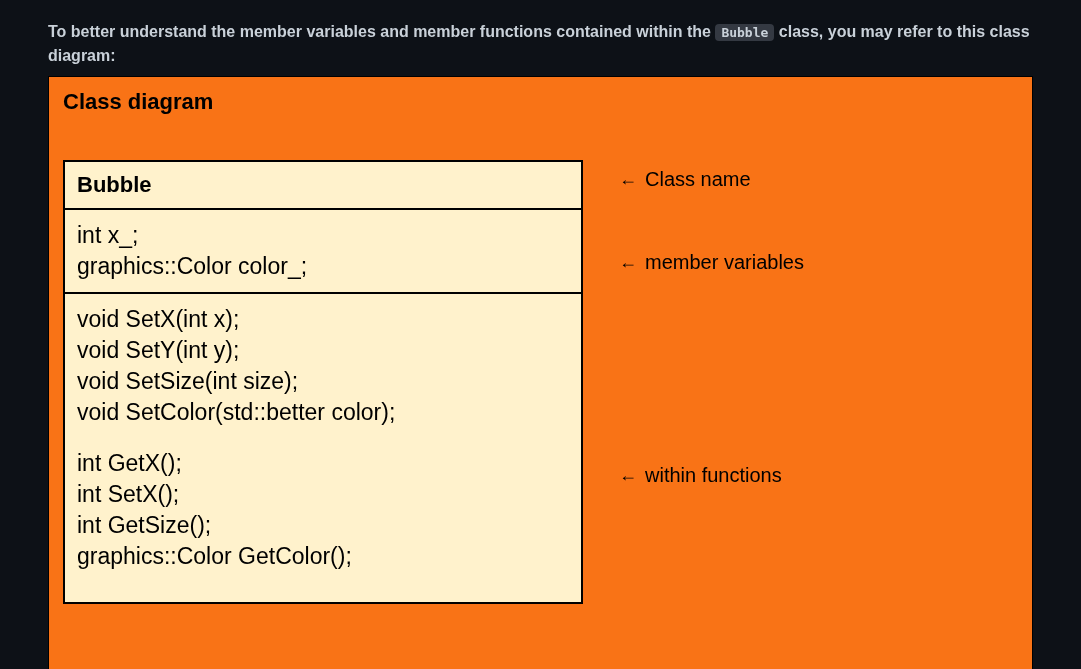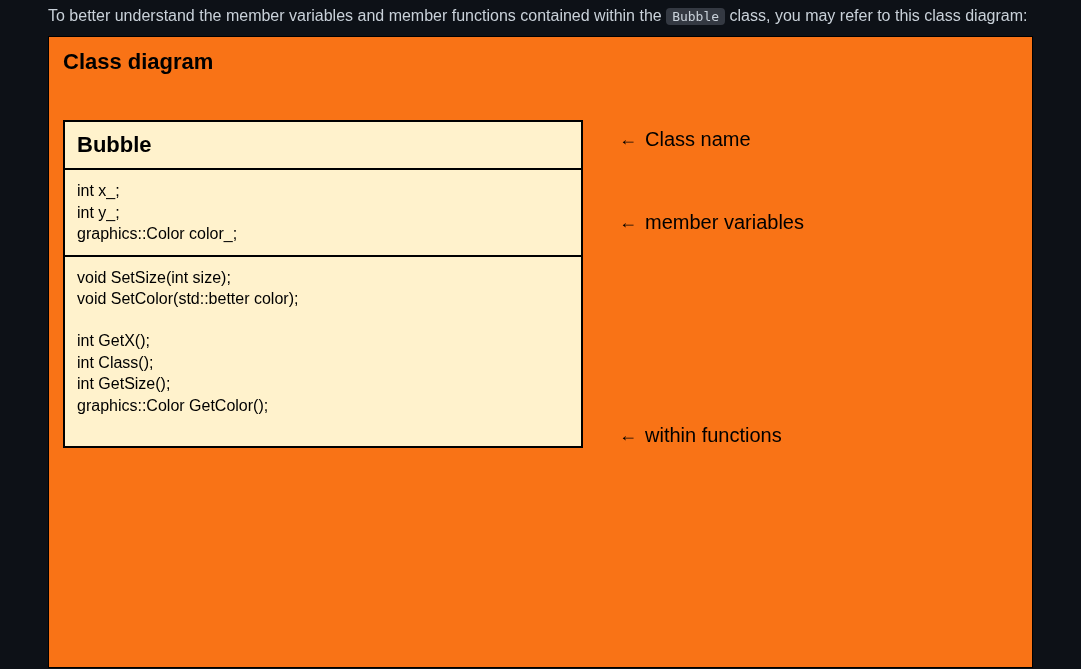--- a/index.html
+++ b/index.html
@@ -10,22 +10,23 @@
     body {
       background: #0d1117;
       font-family: -apple-system, BlinkMacSystemFont, "Segoe UI", Helvetica, Arial, sans-serif;
       width: 1081px;
       height: 669px;
       overflow: hidden;
     }
     .intro-text {
       color: #c9d1d9;
       font-size: 16px;
-      padding: 4px 48px 8px 48px;
+      padding: 20px 48px 8px 48px;
       line-height: 1.5;
+      font-weight: bold;
     }
     .inline-code {
       background: #343942;
       color: #c9d1d9;
       padding: 1px 6px;
       border-radius: 4px;
       font-family: ui-monospace, SFMono-Regular, "SF Mono", Menlo, Consolas, monospace;
       font-size: 13px;
     }
     .diagram-box {
@@ -58,21 +59,21 @@
     }
     .uml-section:last-child {
       border-bottom: none;
     }
     .uml-classname {
       font-weight: 700;
       font-size: 22px;
       color: #000;
     }
     .uml-line {
-      font-size: 16px;
+      font-size: 23px;
       color: #000;
       line-height: 1.35;
     }
     .uml-gap {
       height: 20px;
     }
     .annotations {
       padding-left: 36px;
       font-family: Arial, Helvetica, sans-serif;
       font-size: 20px;
@@ -109,29 +110,30 @@
   <div class="diagram-title">Class diagram</div>
 
   <div class="diagram-content">
 
     <div class="uml-box">
       <div class="uml-section">
         <div class="uml-classname">Bubble</div>
       </div>
       <div class="uml-section">
         <div class="uml-line">int x_;</div>
-        <div class="uml-line">int y_;</div>
         <div class="uml-line">graphics::Color color_;</div>
       </div>
       <div class="uml-section">
+        <div class="uml-line">void SetX(int x);</div>
+        <div class="uml-line">void SetY(int y);</div>
         <div class="uml-line">void SetSize(int size);</div>
         <div class="uml-line">void SetColor(std::better color);</div>
         <div class="uml-gap"></div>
         <div class="uml-line">int GetX();</div>
-        <div class="uml-line">int Class();</div>
+        <div class="uml-line">int SetX();</div>
         <div class="uml-line">int GetSize();</div>
         <div class="uml-line">graphics::Color GetColor();</div>
         <div class="uml-gap"></div>
       </div>
     </div>
 
     <div class="annotations">
       <div class="annotation anno-classname">
         <span class="arrow">←</span>
         <span>Class name</span>

